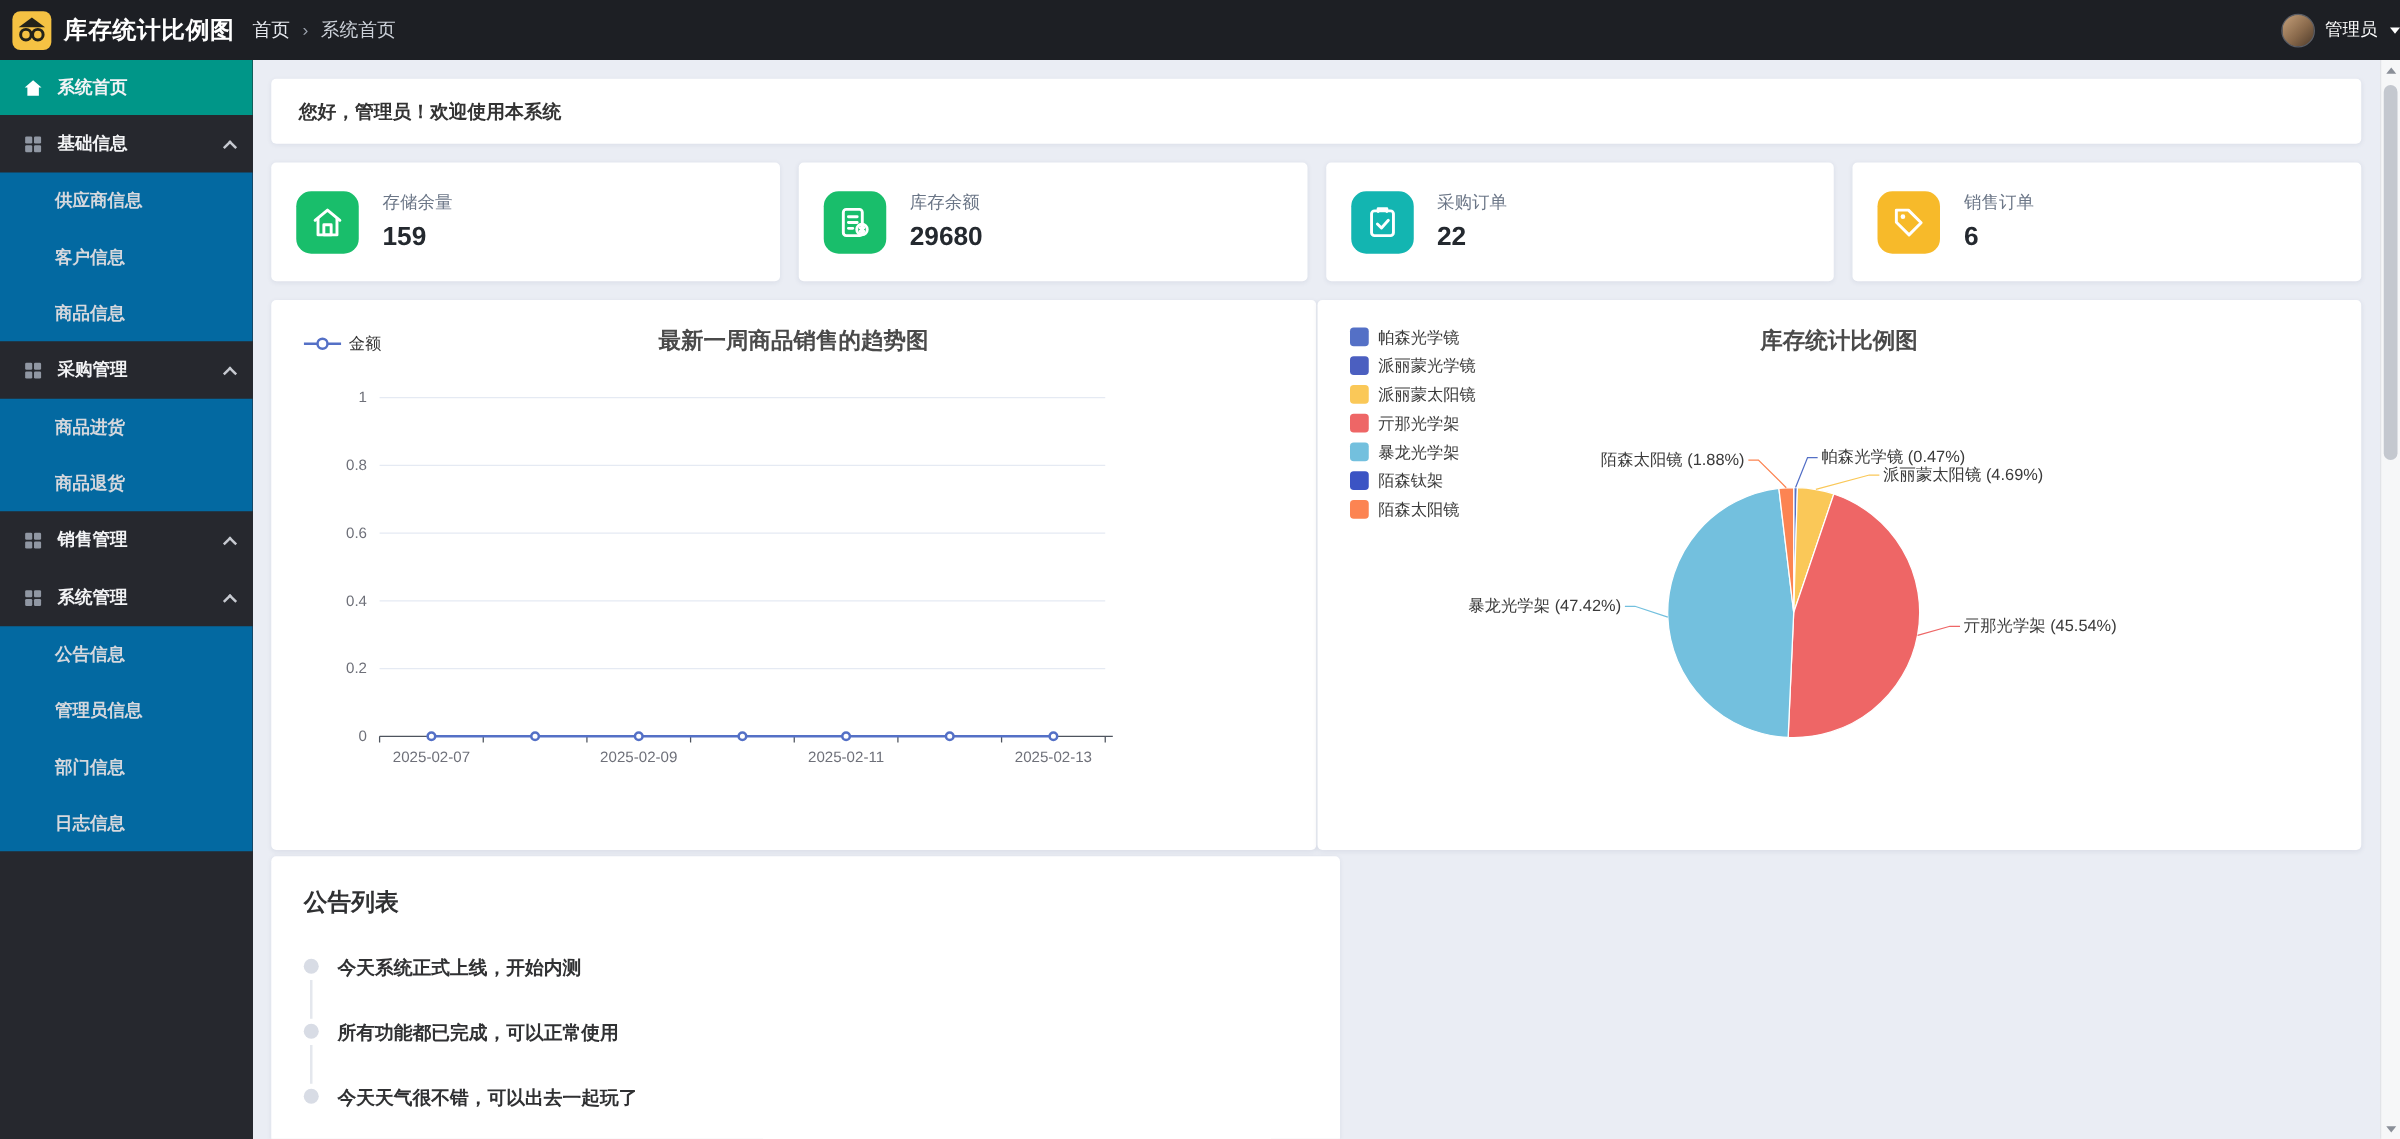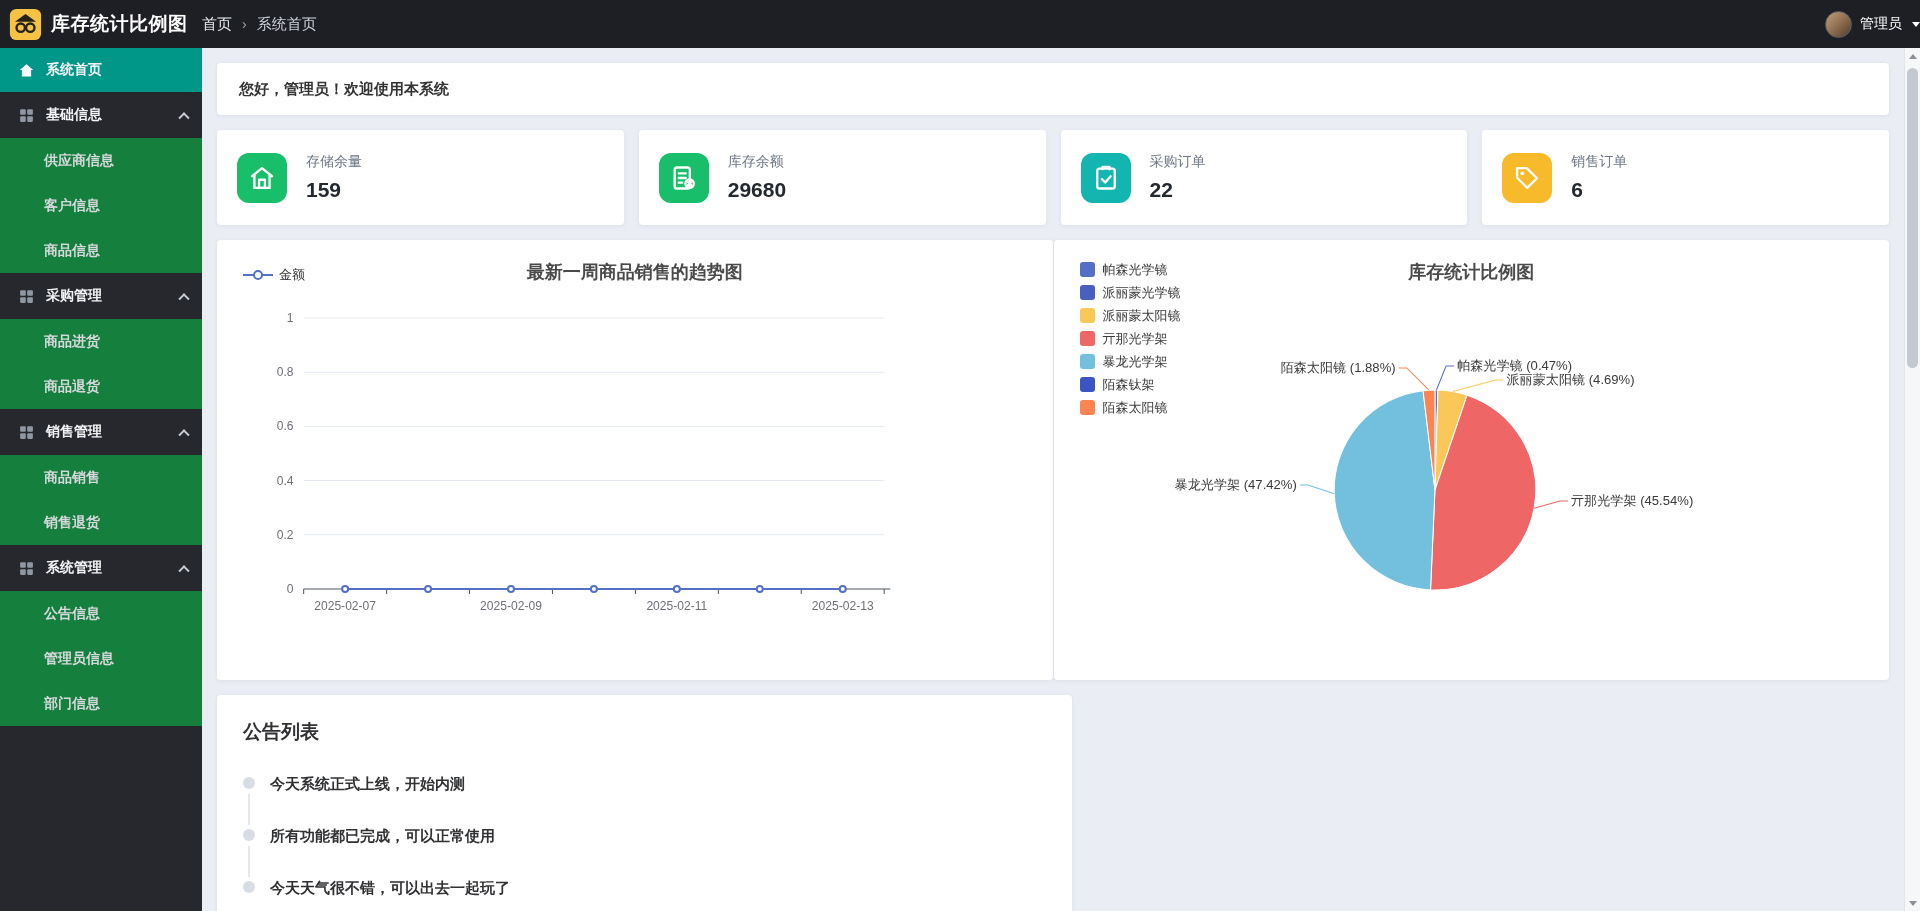--- a/index.html
+++ b/index.html
@@ -26,38 +26,38 @@
   
   .sidebar { position:fixed; top:48px; left:0; bottom:0; width:202px; background:#26282e; z-index:10; }
   .menu-row { height:46px; display:flex; align-items:center; padding:0 14px 0 18px; cursor:pointer; }
   .menu-row.active { background:#009688; height:44px; }
   .menu-icon { width:17px; height:17px; margin-right:11px; display:inline-flex; color:#9097a3; flex:none; }
   .menu-icon svg { width:100%; height:100%; }
   .menu-row.active .menu-icon { color:#fff; }
   .menu-label { font-size:14px; font-weight:700; color:#f2f3f5; }
   .chevron { margin-left:auto; width:8px; height:8px; border-left:2px solid #c7cad1; border-top:2px solid #c7cad1;
     transform:rotate(45deg) translate(2px,2px); }
-  .submenu { background:#15803d; }
+  .submenu { background:#0369a1; }
   .submenu-item { height:45px; line-height:45px; padding-left:44px; font-size:14px; font-weight:600;
     color:#d6d8dd; cursor:pointer; }
 
   
   .main { position:absolute; top:48px; left:202px; right:16px; bottom:0; padding:15px 15px 0; overflow:hidden; }
   .card { background:#fff; border-radius:4px; box-shadow:0 1px 4px rgba(30,40,80,.07); }
   .welcome-card { height:52px; display:flex; align-items:center; padding:0 22px;
     font-size:15px; font-weight:700; color:#333; margin-bottom:15px; }
 
   .stats-row { display:flex; gap:15px; margin-bottom:15px; }
   .stat-card { flex:1; height:95px; display:flex; align-items:center; padding:12px 20px; gap:19px; }
   .stat-icon { width:50px; height:50px; border-radius:12px; display:flex; align-items:center; justify-content:center; flex:none; }
   .stat-icon svg { width:28px; height:28px; }
   .stat-label { font-size:14px; color:#6b7687; margin-bottom:7px; }
   .stat-value { font-size:21px; font-weight:700; color:#24292f; }
 
-  .charts-row { display:flex; gap:1px; margin-bottom:15px; }
+  .charts-row { display:flex; gap:1px; margin-bottom:5px; }
   .chart-card { flex:1; height:440px; position:relative; overflow:hidden; }
   .chart-title { position:absolute; top:20px; left:0; right:0; text-align:center;
     font-size:18px; font-weight:700; color:#4a4a4a; z-index:2; }
   .chart-svg { position:absolute; inset:0; width:100%; height:100%; }
   .line-legend { position:absolute; top:26px; left:26px; display:flex; align-items:center; gap:6px;
     font-size:13px; color:#333; z-index:2; cursor:pointer; }
   .pie-legend { position:absolute; top:22px; left:26px; display:flex; flex-direction:column; gap:8px; z-index:2; }
   .pie-legend-item { display:flex; align-items:center; gap:8px; font-size:13px; color:#3a3a3a;
     height:15px; cursor:pointer; }
   .legend-chip { width:15px; height:15px; border-radius:3px; flex:none; }
@@ -162,40 +162,37 @@
           <svg viewBox="0 0 24 24" fill="currentColor">
             <rect x="3" y="3" width="8" height="8" rx="1.5"></rect>
             <rect x="13" y="3" width="8" height="8" rx="1.5"></rect>
             <rect x="3" y="13" width="8" height="8" rx="1.5"></rect>
             <rect x="13" y="13" width="8" height="8" rx="1.5"></rect>
           </svg>
         </span>
         <span class="menu-label">销售管理</span>
         <span class="chevron"></span>
       </div>
-      <div class="submenu">
-        <div class="submenu-item">商品销售</div>
-        <div class="submenu-item">销售退货</div>
-      </div>
       <div class="menu-row">
         <span class="menu-icon">
           <svg viewBox="0 0 24 24" fill="currentColor">
             <rect x="3" y="3" width="8" height="8" rx="1.5"></rect>
             <rect x="13" y="3" width="8" height="8" rx="1.5"></rect>
             <rect x="3" y="13" width="8" height="8" rx="1.5"></rect>
             <rect x="13" y="13" width="8" height="8" rx="1.5"></rect>
           </svg>
         </span>
         <span class="menu-label">系统管理</span>
         <span class="chevron"></span>
       </div>
       <div class="submenu">
         <div class="submenu-item">公告信息</div>
         <div class="submenu-item">管理员信息</div>
         <div class="submenu-item">部门信息</div>
+        <div class="submenu-item">日志信息</div>
       </div>
     </nav>
 </aside>
 
 <main class="main">
 
   <div class="card welcome-card">
     <span>您好，管理员！欢迎使用本系统</span>
   </div>
 

